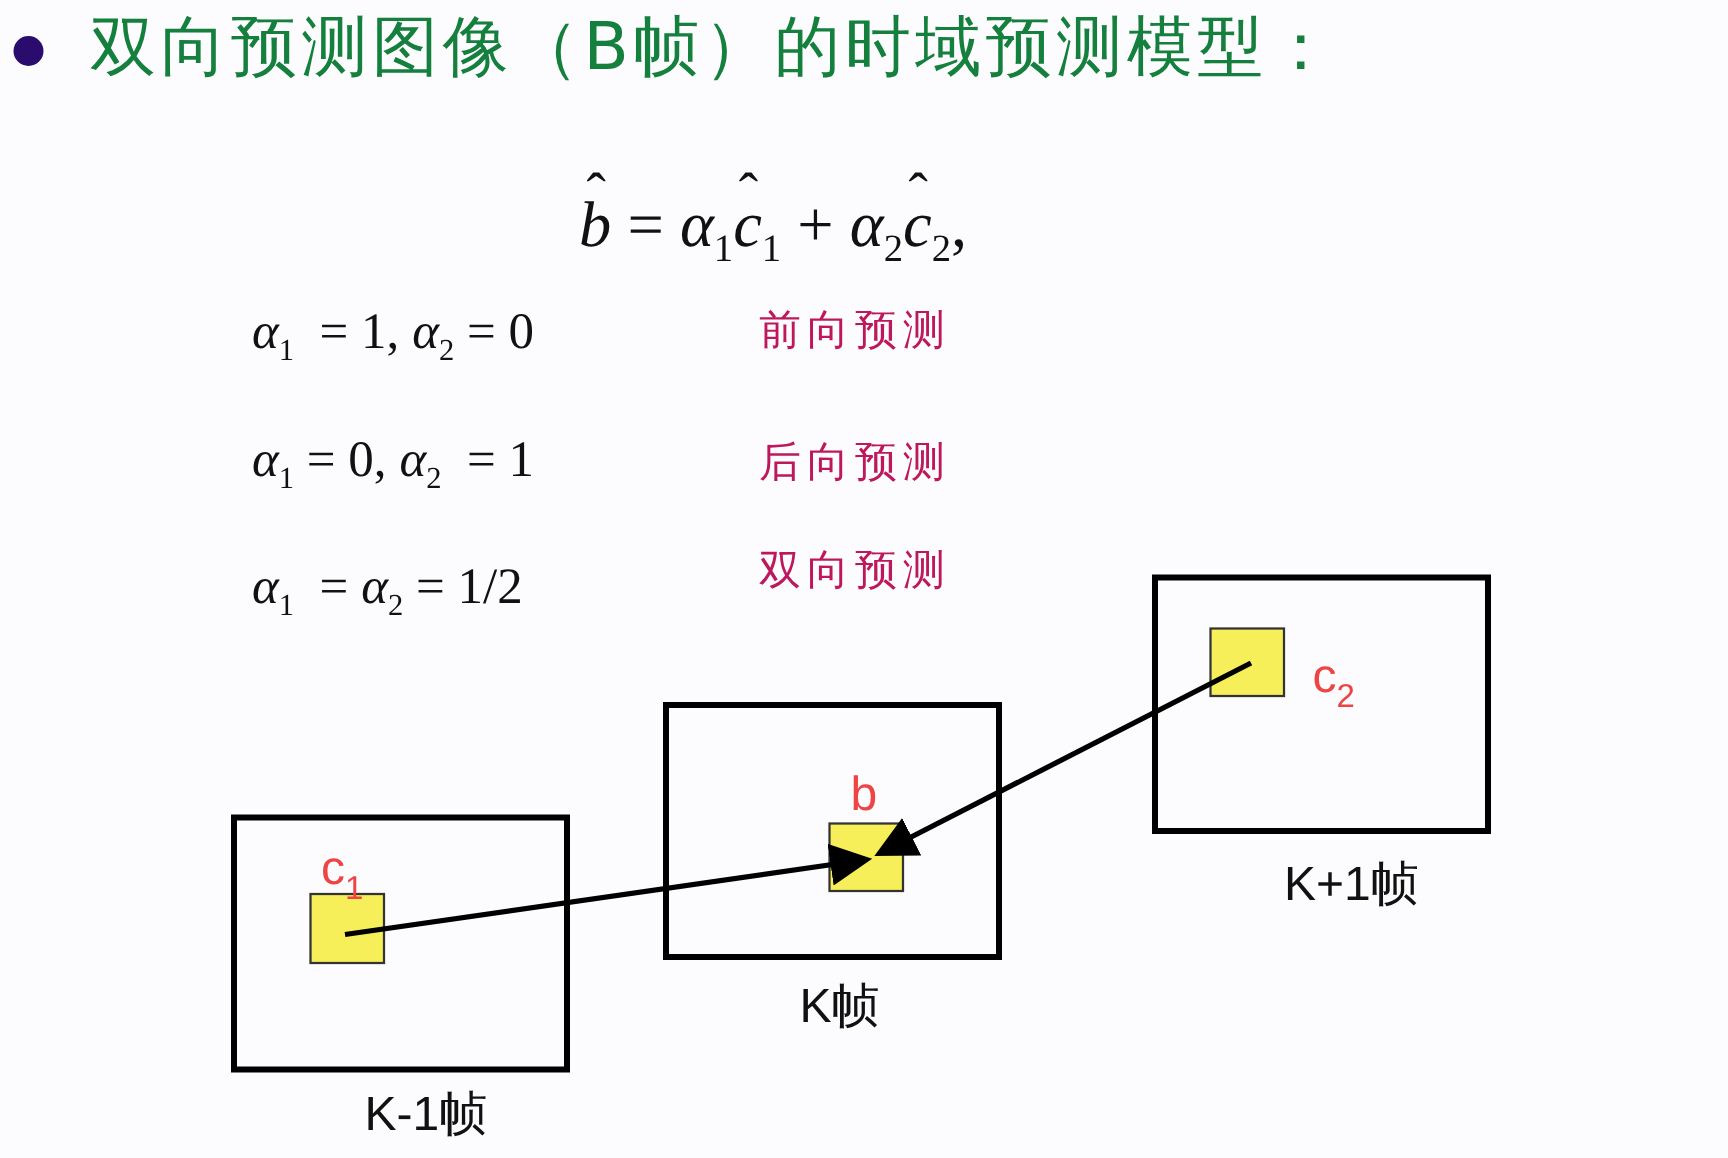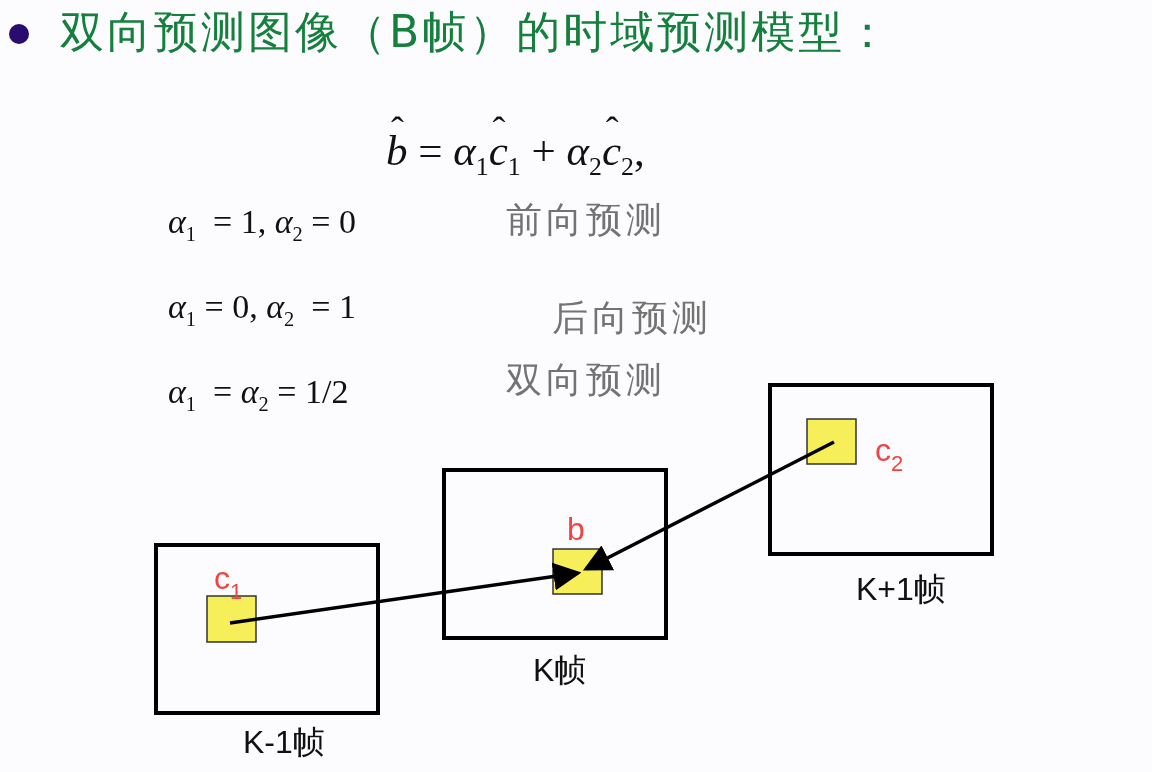--- a/index.html
+++ b/index.html
@@ -24,22 +24,22 @@
   .hat { position:relative; display:inline-block; }
   .hat::before {
     content:"\02C6"; position:absolute; left:50%; transform:translateX(-45%);
     top:-0.55em; font-style:normal; font-size:0.9em;
   }
   .main-formula {
     position:absolute; left:386px; top:76px; font-size:43px; line-height:70px;margin-top:40px;
   }
   .case-row { position:absolute; left:168px; font-size:34px; line-height:60px; }
   .case-label {
-    position:absolute; left:506px; font-size:36px; line-height:44px;
-    font-family:"DejaVu Sans", sans-serif; color:#737373; letter-spacing:4px;
+    position:absolute; left:506px; font-size:28px; line-height:44px;
+    font-family:"DejaVu Sans", sans-serif; color:#be185d; letter-spacing:4px;
   }
   svg.diagram { position:absolute; left:0; top:0; }
   .frame-label {
     position:absolute; font-size:32px; line-height:38px; color:#111;
     font-family:Liberation Sans, sans-serif; white-space:nowrap;
   }
   .block-label {
     position:absolute; font-size:32px; line-height:36px; color:#ef4444;
     font-family:"Liberation Sans", sans-serif;
   }
@@ -60,21 +60,21 @@
 </div>
 
 <div class="case-row math" style="top:192px;">
   <span class="it">α</span><span class="sub">1</span><span style="white-space:pre">  = 1, </span><span class="it">α</span><span class="sub">2</span><span style="white-space:pre"> = 0</span>
 </div>
 <div class="case-label" style="top:198px;">前向预测</div>
 
 <div class="case-row math" style="top:277px;">
   <span class="it">α</span><span class="sub">1</span><span style="white-space:pre"> = 0, </span><span class="it">α</span><span class="sub">2</span><span style="white-space:pre">  = 1</span>
 </div>
-<div class="case-label" style="top:296px;margin-left:46px;">后向预测</div>
+<div class="case-label" style="top:286px;">后向预测</div>
 
 <div class="case-row math" style="top:362px;">
   <span class="it">α</span><span class="sub">1</span><span style="white-space:pre">  = </span><span class="it">α</span><span class="sub">2</span><span style="white-space:pre"> = 1/2</span>
 </div>
 <div class="case-label" style="top:358px;">双向预测</div>
 
 <svg class="diagram" width="1152" height="772">
   <defs>
     <marker id="arrowhead" markerWidth="8" markerHeight="8" refX="7" refY="4" orient="auto" markerUnits="strokeWidth">
       <path d="M0,0 L8,4 L0,8 Z" fill="#000"></path>

